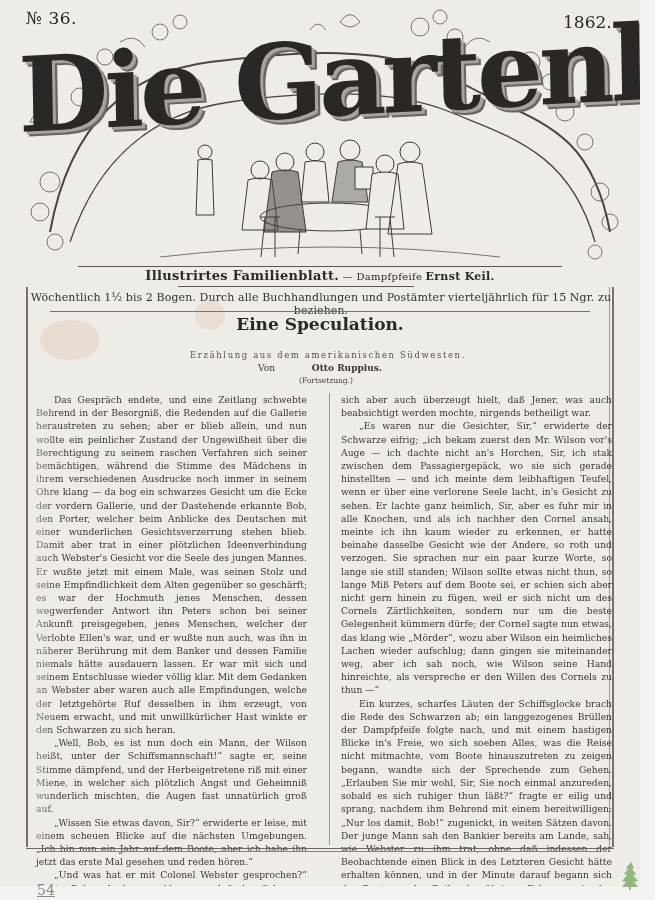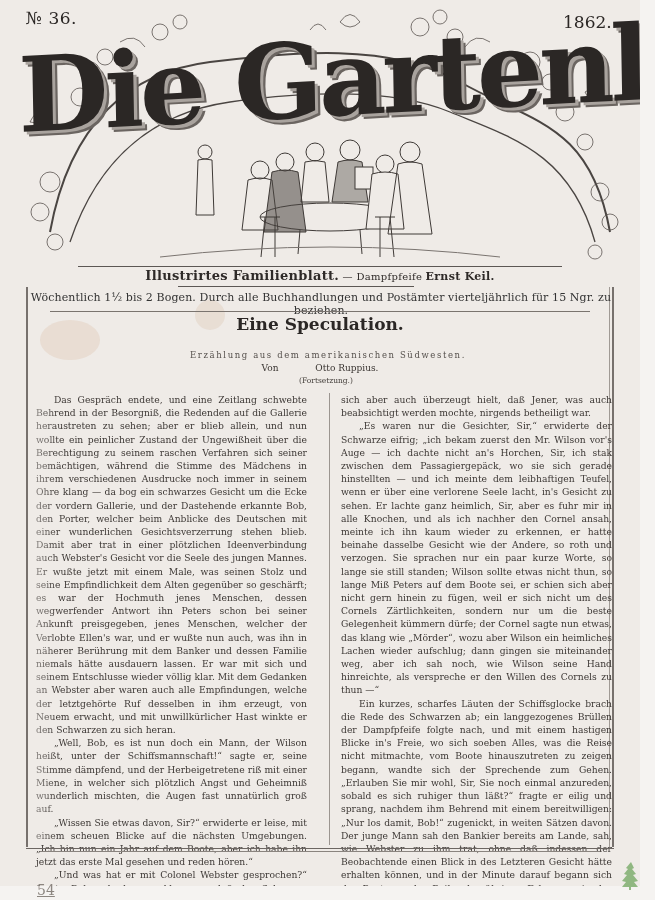--- a/index.html
+++ b/index.html
@@ -58,21 +58,21 @@
     font-size:17px; font-weight:bold; color:#2b2725;
   }
   .article-sub {
     position:absolute; left:0; top:350px; width:640px; text-align:center;
     font-size:8.5px; letter-spacing:1.6px; color:#55504c;padding-left:8px;
   }
   .article-author {
     position:absolute; left:0; top:363px; width:640px; text-align:center;
     font-size:9px; color:#3a3532;
   }
-  .article-author b { font-weight:normal;padding-left:34px; }
+  .article-author b { font-weight:bold;padding-left:34px; }
   .article-cont {
     position:absolute; left:0; top:376px; width:640px; text-align:center;
     font-size:7.5px; color:#45403c;margin-left:6px;
   }
   .col {
     position:absolute; top:393px; width:271px;
     font-size:9.2px; line-height:13.2px; text-align:justify; color:#3d3835;
     hyphens:auto;
   }
   .col p { margin:0; text-indent:18px; }

